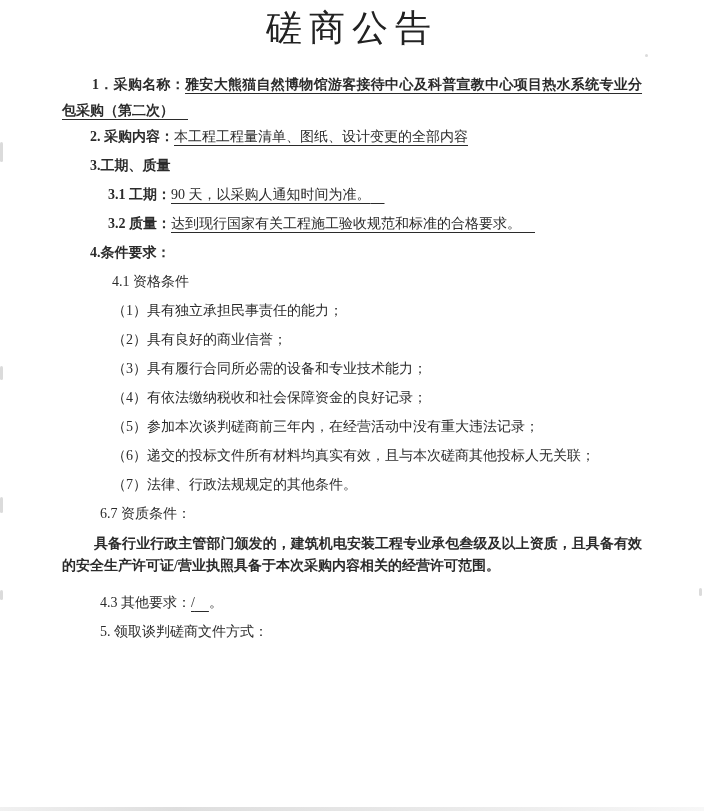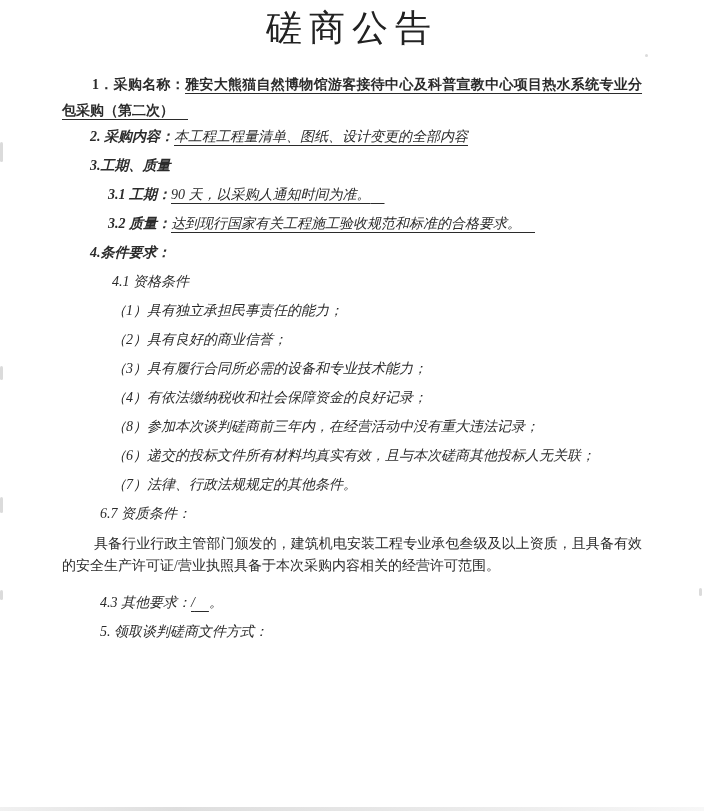--- a/index.html
+++ b/index.html
@@ -38,36 +38,36 @@
     text-align-last: center;
   }
 
   p.item1 {
     margin: 0 0 3px 0;
     line-height: 26px;
     text-indent: 30px;
     text-align: justify;
   }
 
-  .row  { line-height: 20px; margin: 0 0 9px 0; font-style: italic; }
+  .row  { line-height: 20px; margin: 0 0 9px 0; }
   .l1   { padding-left: 28px; }
   .l2   { padding-left: 46px; }
   .l25  { padding-left: 38px; }
   .l3   { padding-left: 50px; }
 
   .mt12 { margin-top: 0; }
   .mt8  { margin-top: 8px; }
   .mt2  { margin-top: 2px; }
 
   p.para42 {
     margin: 2px 0 0 0;
     line-height: 22px;
     text-indent: 32px;
     text-align: justify;
-    font-weight: 400;
+    font-weight: 700;
   }
 
   .row43 { margin-top: 16px; }
 
   p.regpara {
     margin: 12px 0 2px 0;
     line-height: 29px;
     text-indent: 32px;
     text-align: justify;
   }
@@ -105,21 +105,21 @@
   <div class="row l2"><span class="b">3.2 </span><span class="b">质量：</span><span class="u uext">达到现行国家有关工程施工验收规范和标准的合格要求。</span></div>
 
   <div class="row l1"><span class="b">4.</span><span class="b">条件要求：</span></div>
 
   <div class="row l3 mt12"><span>4.1 </span><span>资格条件</span></div>
 
   <div class="row l3">（1）具有独立承担民事责任的能力；</div>
   <div class="row l3">（2）具有良好的商业信誉；</div>
   <div class="row l3">（3）具有履行合同所必需的设备和专业技术能力；</div>
   <div class="row l3">（4）有依法缴纳税收和社会保障资金的良好记录；</div>
-  <div class="row l3">（8）参加本次谈判磋商前三年内，在经营活动中没有重大违法记录；</div>
+  <div class="row l3">（5）参加本次谈判磋商前三年内，在经营活动中没有重大违法记录；</div>
   <div class="row l3">（6）递交的投标文件所有材料均真实有效，且与本次磋商其他投标人无关联；</div>
   <div class="row l3">（7）法律、行政法规规定的其他条件。</div>
 
   <div class="row l25 mt8"><span>6.7 </span><span>资质条件：</span></div>
 
   <p class="para42">具备行业行政主管部门颁发的，建筑机电安装工程专业承包叁级及以上资质，且具备有效的安全生产许可证/营业执照具备于本次采购内容相关的经营许可范围。</p>
 
   <div class="row l25 row43"><span>4.3 </span><span>其他要求：</span><span class="u uext">/</span><span>。</span></div>
 
 

